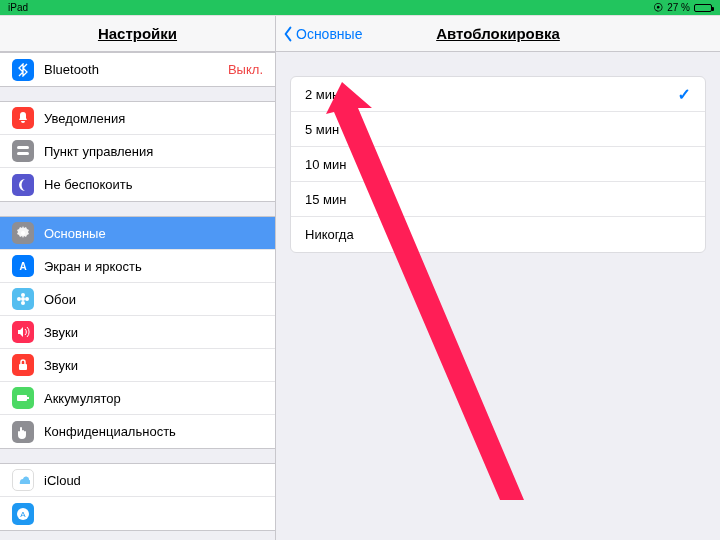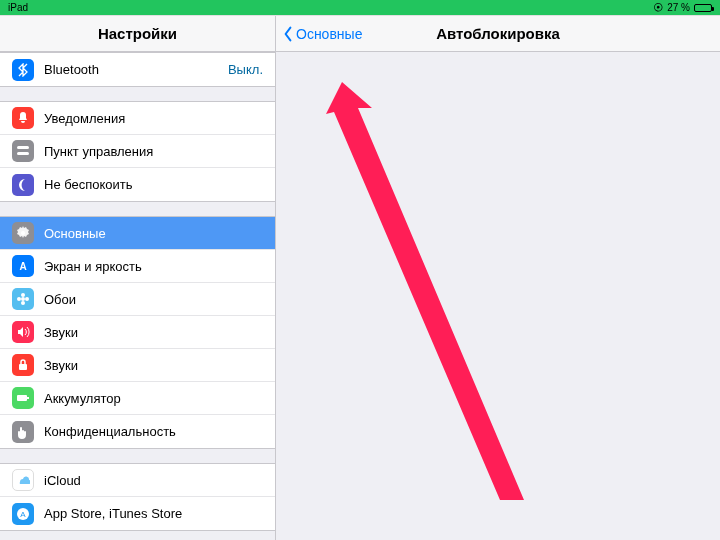--- a/index.html
+++ b/index.html
@@ -4,31 +4,31 @@
 <style>
   * { box-sizing: border-box; margin: 0; padding: 0; }
   html, body { width: 720px; height: 540px; font-family: -apple-system, "Helvetica Neue", Arial, sans-serif; background:#efeff4; overflow:hidden; }
   .statusbar { height:16px; background:#22c55e; display:flex; align-items:center; font-size:10px; color:#000; justify-content:space-between; padding:0 8px; border-bottom:1px solid #e0e0e0;}
   .statusbar .right { display:flex; align-items:center; gap:4px;}
   .statusbar .center { position:absolute; left:50%; transform:translateX(-50%); font-weight:500;margin-top:25px;}
   .split { display:flex; height:524px; }
   .sidebar { width:276px; background:#efeff4; border-right:1px solid #c8c7cc; display:flex; flex-direction:column;}
   .detail  { flex:1; background:#efeff4; display:flex; flex-direction:column; position:relative;}
   .header { height:36px; display:flex; align-items:center; justify-content:center; background:#f7f7f8; border-bottom:1px solid #c8c7cc; position:relative;}
-  .header-title { font-size:15px; font-weight:600; color:#000;}
+  .header-title { font-size:15px; font-weight:600; color:#000;text-decoration:underline;}
   .back { position:absolute; left:6px; display:flex; align-items:center; color:#007aff; font-size:14px; gap:2px; cursor:pointer;}
   .back svg { width:12px; height:16px;}
   .group { margin-top:14px; background:#fff; border-top:1px solid #c8c7cc; border-bottom:1px solid #c8c7cc;}
   .group.no-top-margin { margin-top:0;}
   .row { height:33px; display:flex; align-items:center; padding:12px 12px; border-bottom:1px solid #e5e5e8; font-size:13px; color:#000; position:relative; cursor:pointer; background:#fff;}
   .row:last-child { border-bottom:none;}
   .row.selected { background:#4e98f5; color:#fff;}
   .row .icon { width:22px; height:22px; border-radius:5px; margin-right:10px; display:flex; align-items:center; justify-content:center; flex-shrink:0;}
   .row .icon svg { width:14px; height:14px; fill:#fff;}
-  .row .value { margin-left:auto; color:#0369a1; font-size:13px;}
+  .row .value { margin-left:auto; color:#ef4444; font-size:13px;}
   .detail-group { margin:24px 14px 0 14px; background:#fff; border:1px solid #dcdce0; border-radius:6px; overflow:hidden;}
   .opt { height:35px; display:flex; align-items:center; padding:0 14px; border-bottom:1px solid #e5e5e8; font-size:13px; color:#000; cursor:pointer;}
   .opt:last-child { border-bottom:none;}
   .opt .check { margin-left:auto; color:#007aff; font-size:16px; font-weight:600;}
   .arrow-annot { position:absolute; left:50px; top:66px; pointer-events:none;}
   .battery { display:inline-flex; align-items:center;}
   .battery .shell { width:18px; height:8px; border:1px solid #000; border-radius:2px; position:relative;}
   .battery .shell::after { content:""; position:absolute; right:-3px; top:2px; width:2px; height:4px; background:#000; border-radius:0 1px 1px 0;}
   .battery .fill { height:100%; background:#000;}
   .sidebar-scroll { overflow:hidden;}
@@ -179,37 +179,58 @@
     <span>iCloud</span>
 
   </div>
           <div class="row">
     <span class="icon" style="background:#1e98f2;">
       <svg viewBox="0 0 14 14">
                 <circle cx="7" cy="7" r="6" fill="#fff"></circle>
                 <text x="7" y="10" text-anchor="middle" font-size="8" fill="#1e98f2">A</text>
               </svg>
     </span>
-    <span>App Store, iTunes Store</span>
 
   </div>
         </div>
       </div>
   </div>
 
   <div class="detail">
     <div class="header">
       <div class="back">
         <svg viewBox="0 0 12 20">
             <path d="M9 2 L3 10 L9 18" stroke="#007aff" stroke-width="2.5" fill="none" stroke-linecap="round" stroke-linejoin="round"></path>
           </svg>
         <span>Основные</span>
       </div>
       <span class="header-title">Автоблокировка</span>
     </div>
+    <div class="detail-group" id="options">
+  <div class="opt">
+    <span>2 мин</span>
+    <span class="check">✓</span>
+  </div>
+  <div class="opt">
+    <span>5 мин</span>
+
+  </div>
+  <div class="opt">
+    <span>10 мин</span>
+
+  </div>
+  <div class="opt">
+    <span>15 мин</span>
+
+  </div>
+  <div class="opt">
+    <span>Никогда</span>
+
+  </div>
+      </div>
 
     <svg class="arrow-annot" width="320" height="440">
       <defs>
         <linearGradient id="arr" x1="0" y1="0" x2="0" y2="1">
           <stop offset="0" stop-color="#ff1e56"></stop>
             <stop offset="1" stop-color="#ff1e56"></stop>
         </linearGradient>
       </defs>
       <polygon points="16,0 46,26 32,26 198,418 174,418 8,30 0,32" fill="url(#arr)"></polygon>
     </svg>

